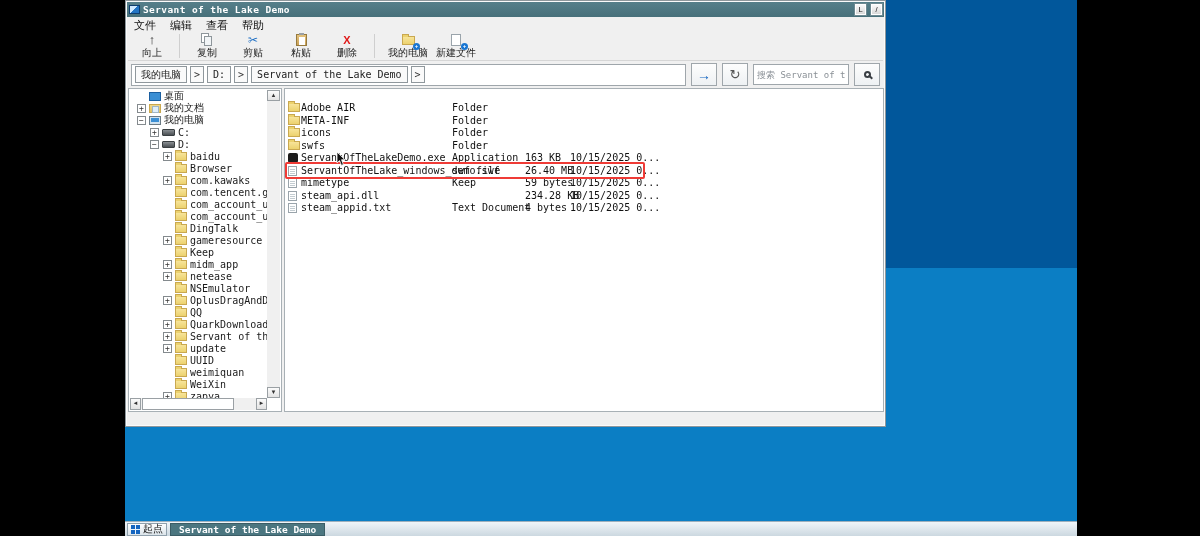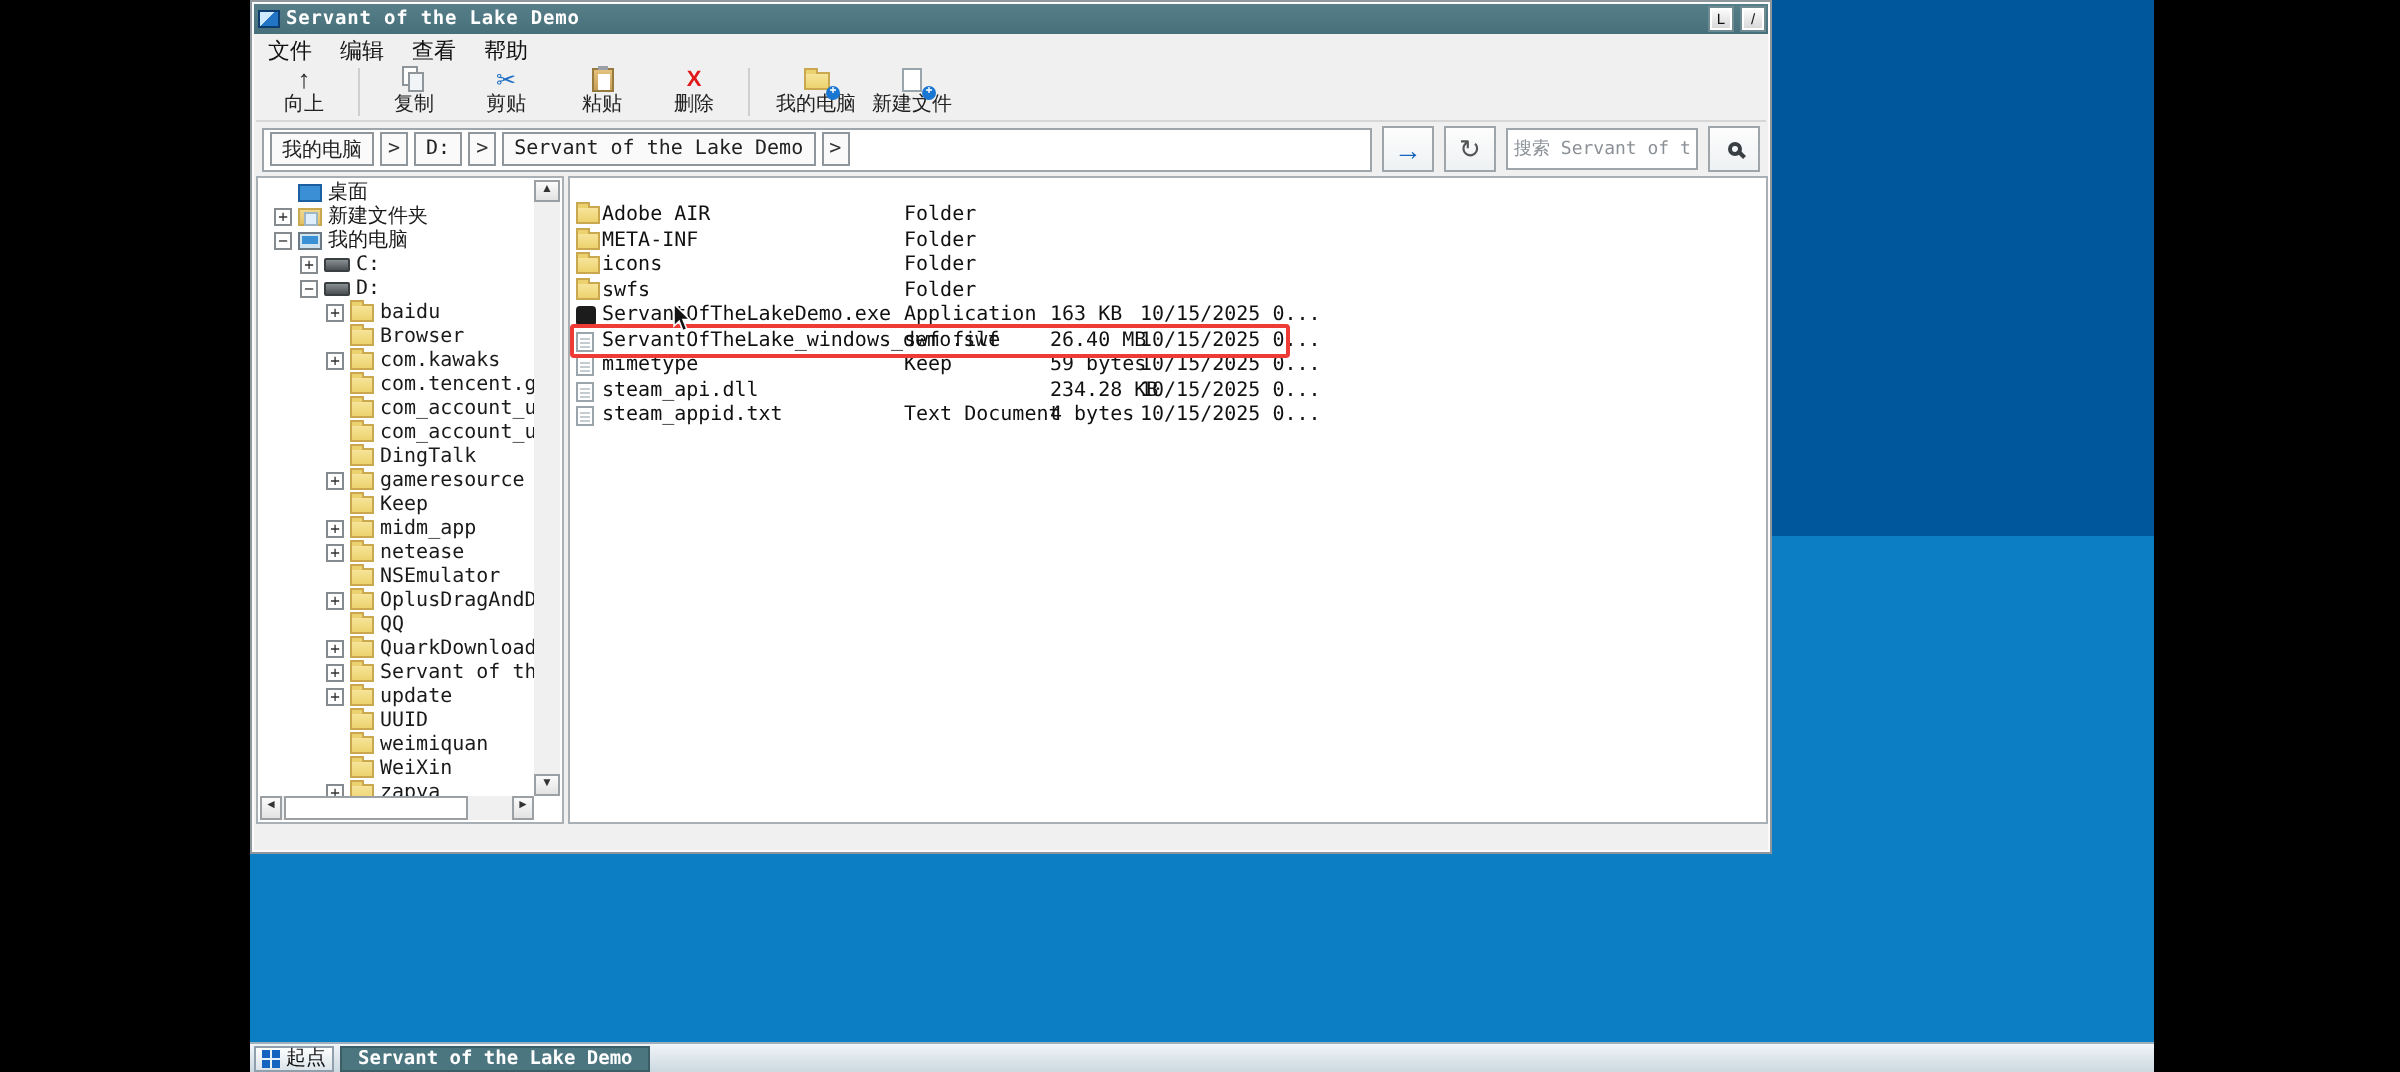--- a/index.html
+++ b/index.html
@@ -222,21 +222,21 @@
           <div class="trow">
             <span style="flex: 0 0 auto; width: 4px;"></span>
             <span class="exp-gap"></span>
             <span class="tico ico-desktop"></span>
             <span>桌面</span>
           </div>
           <div class="trow">
             <span style="flex: 0 0 auto; width: 4px;"></span>
             <span class="exp">+</span>
             <span class="tico ico-docs"></span>
-            <span>新建文件夹</span>
+            <span>我的文档</span>
           </div>
           <div class="trow">
             <span style="flex: 0 0 auto; width: 4px;"></span>
             <span class="exp">−</span>
             <span class="tico ico-computer"></span>
             <span>我的电脑</span>
           </div>
           <div class="trow">
             <span style="flex: 0 0 auto; width: 17px;"></span>
             <span class="exp">+</span>

